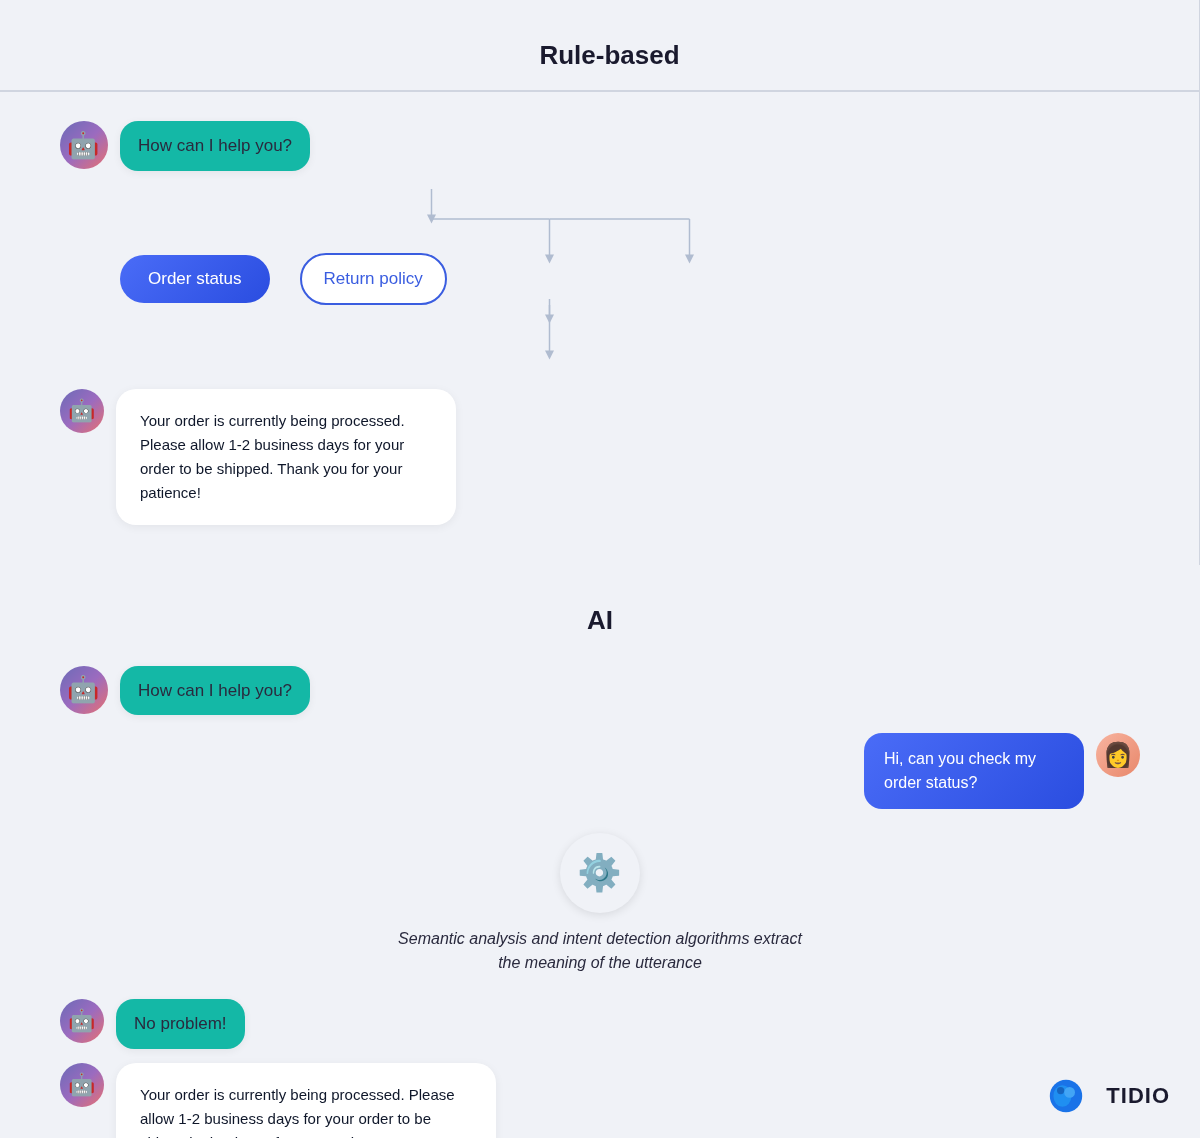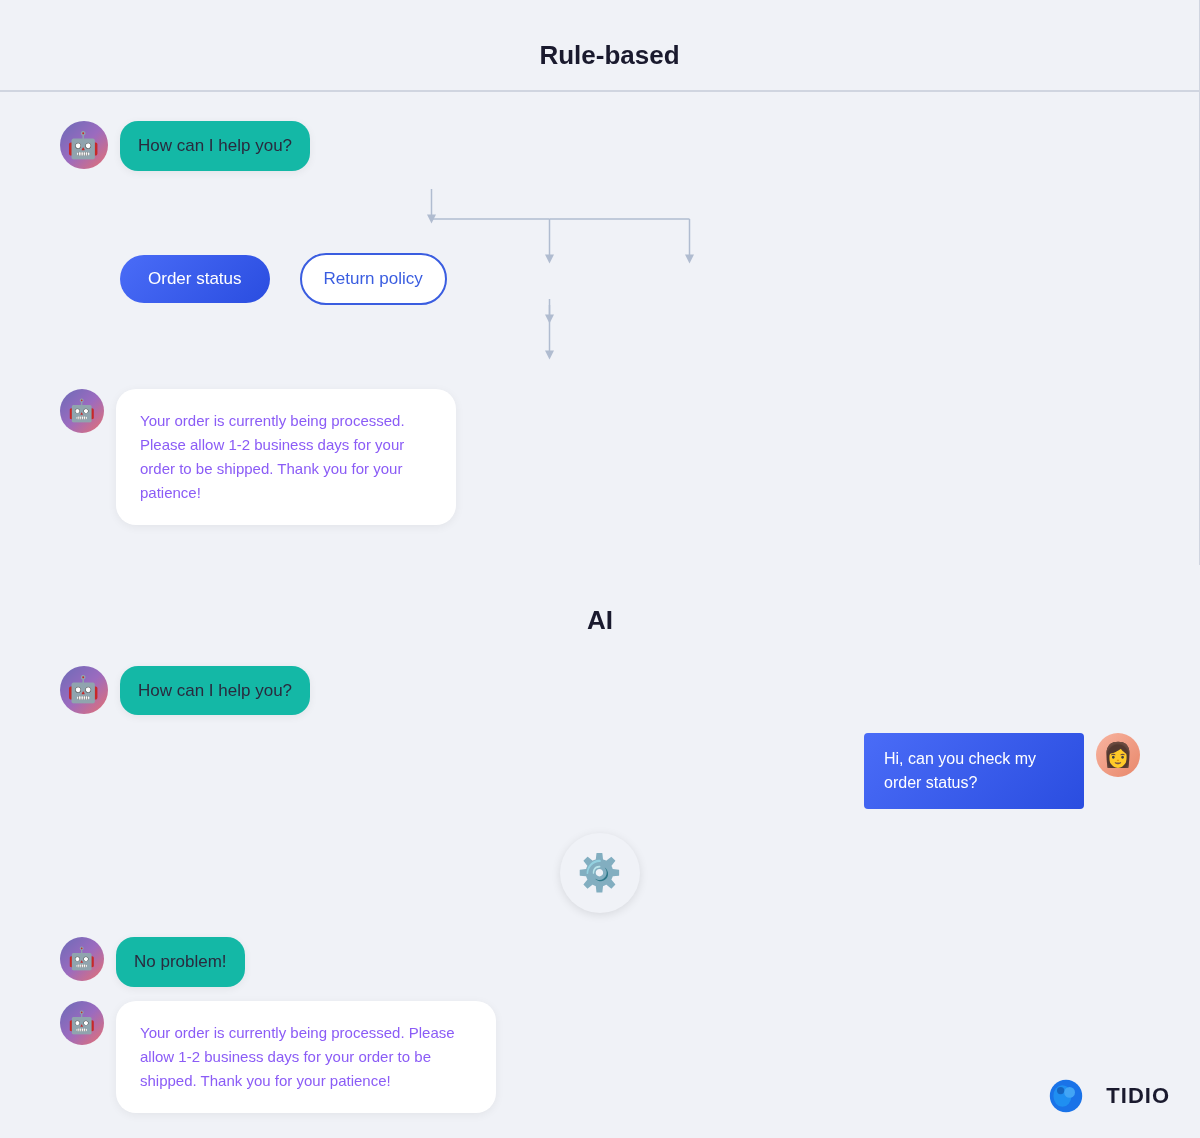--- a/index.html
+++ b/index.html
@@ -63,21 +63,21 @@
       padding: 12px 18px;
       font-size: 17px;
       color: #2a2a3e;
       line-height: 1.5;
       box-shadow: 0 2px 8px rgba(0,0,0,0.06);
     }
 
     .chat-bubble-blue {
       background: linear-gradient(135deg, #4a6cf7, #2a4de0);
       color: #fff;
-      border-radius: 4px;
+      border-radius: 18px;
       padding: 14px 20px;
       font-size: 16px;
       line-height: 1.5;
     }
 
     
     .chat-row {
       display: flex;
       align-items: flex-start;
       gap: 12px;
@@ -133,21 +133,21 @@
       white-space: nowrap;
       text-align: right;
     }
 
     
     .response-card {
       background: #fff;
       border-radius: 20px;
       padding: 20px 24px;
       font-size: 15px;
-      color: #8b5cf6;
+      color: #0f172a;
       line-height: 1.6;
       box-shadow: 0 2px 10px rgba(0,0,0,0.06);
       max-width: 340px;
     }
 
     
     .gear-circle {
       width: 80px;
       height: 80px;
       background: #f0f2f7;
@@ -316,20 +316,21 @@
       <div class="user-avatar">
         <span style="font-size:24px;">👩</span>
       </div>
       <div class="chat-bubble-blue" style="max-width: 220px;">Hi, can you check my order status?</div>
     </div>
 
     <div style="margin-bottom: 24px;">
       <div class="gear-circle">
         <span class="gear-icon-text">⚙️</span>
       </div>
+      <p class="semantic-text">Semantic analysis and intent detection algorithms extract the meaning of the utterance</p>
     </div>
 
     <div class="chat-row" style="margin-bottom: 14px;">
       <div class="small-bot-avatar">
         <span style="font-size:22px;">🤖</span>
       </div>
       <div class="chat-bubble">No problem!</div>
     </div>
 
     <div class="left-response-area">

